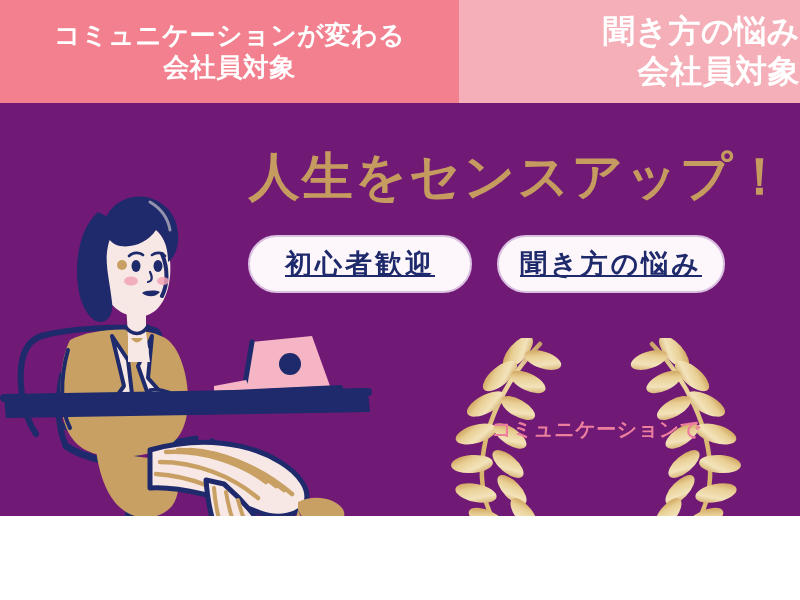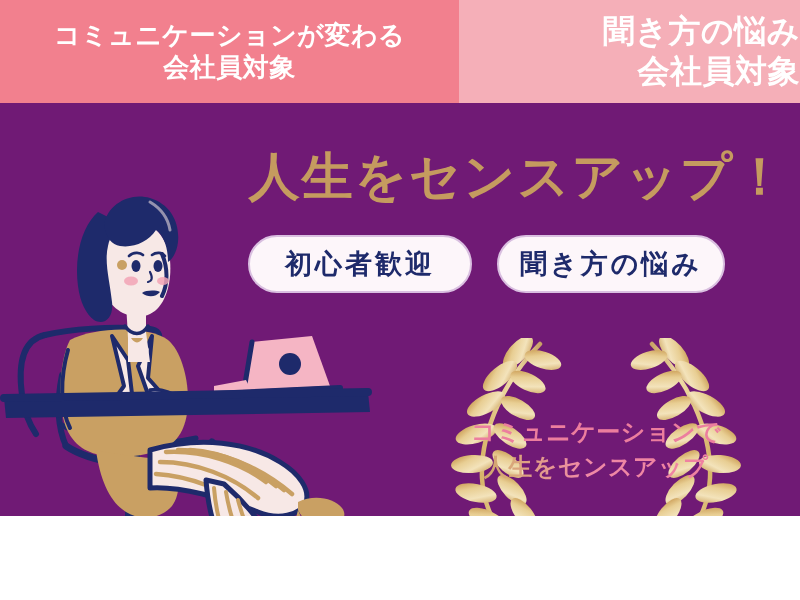--- a/index.html
+++ b/index.html
@@ -40,31 +40,32 @@
   }
 
   
   .pill{
     position:absolute;top:235px;height:58px;
     background:#fdf6fa;border:2px solid #d9bfe0;border-radius:29px;
     display:flex;align-items:center;justify-content:center;
     font-family:"Liberation Serif","DejaVu Serif",serif;
     font-size:27px;font-weight:700;color:#1e2a6b;letter-spacing:3px;
     box-sizing:border-box;
+    text-decoration:underline;
   }
   #pill-1{left:248px;width:224px;}
   #pill-2{left:497px;width:228px;}
 
   
   #wreath{position:absolute;left:448px;top:338px;width:296px;height:232px;}
 
   
   #wreath-text{
     position:absolute;left:460px;top:415px;width:272px;
-    text-align:center;font-weight:700;font-size:24px;line-height:1.45;
+    text-align:center;font-weight:700;font-size:20px;line-height:1.45;
     letter-spacing:.5px;
   }
   #wreath-line-1{color:#ec7e9e;display:block;}
   #wreath-line-2{
     display:block;
     background:linear-gradient(90deg,#c9a063 0%,#d8a878 18%,#ef8aa6 45%,#ef7f9f 100%);
     -webkit-background-clip:text;background-clip:text;
     -webkit-text-fill-color:transparent;color:#d79a83;
   }
 
@@ -250,16 +251,15 @@
         <ellipse cx="60" cy="206" rx="21" ry="9" transform="rotate(40 60 206)"></ellipse>
         <ellipse cx="96" cy="198" rx="19" ry="8.5" transform="rotate(58 96 198)"></ellipse>
         <ellipse cx="88" cy="224" rx="22" ry="9" transform="rotate(14 88 224)"></ellipse>
         <ellipse cx="120" cy="216" rx="20" ry="8.5" transform="rotate(-16 120 216)"></ellipse>
       </g>
     </g>
   </svg>
 
   <div id="wreath-text">
     <span id="wreath-line-1">コミュニケーションで</span>
-    <span id="wreath-line-2">人生をセンスアップ</span>
   </div>
 
 </div>
 
 </body></html>

